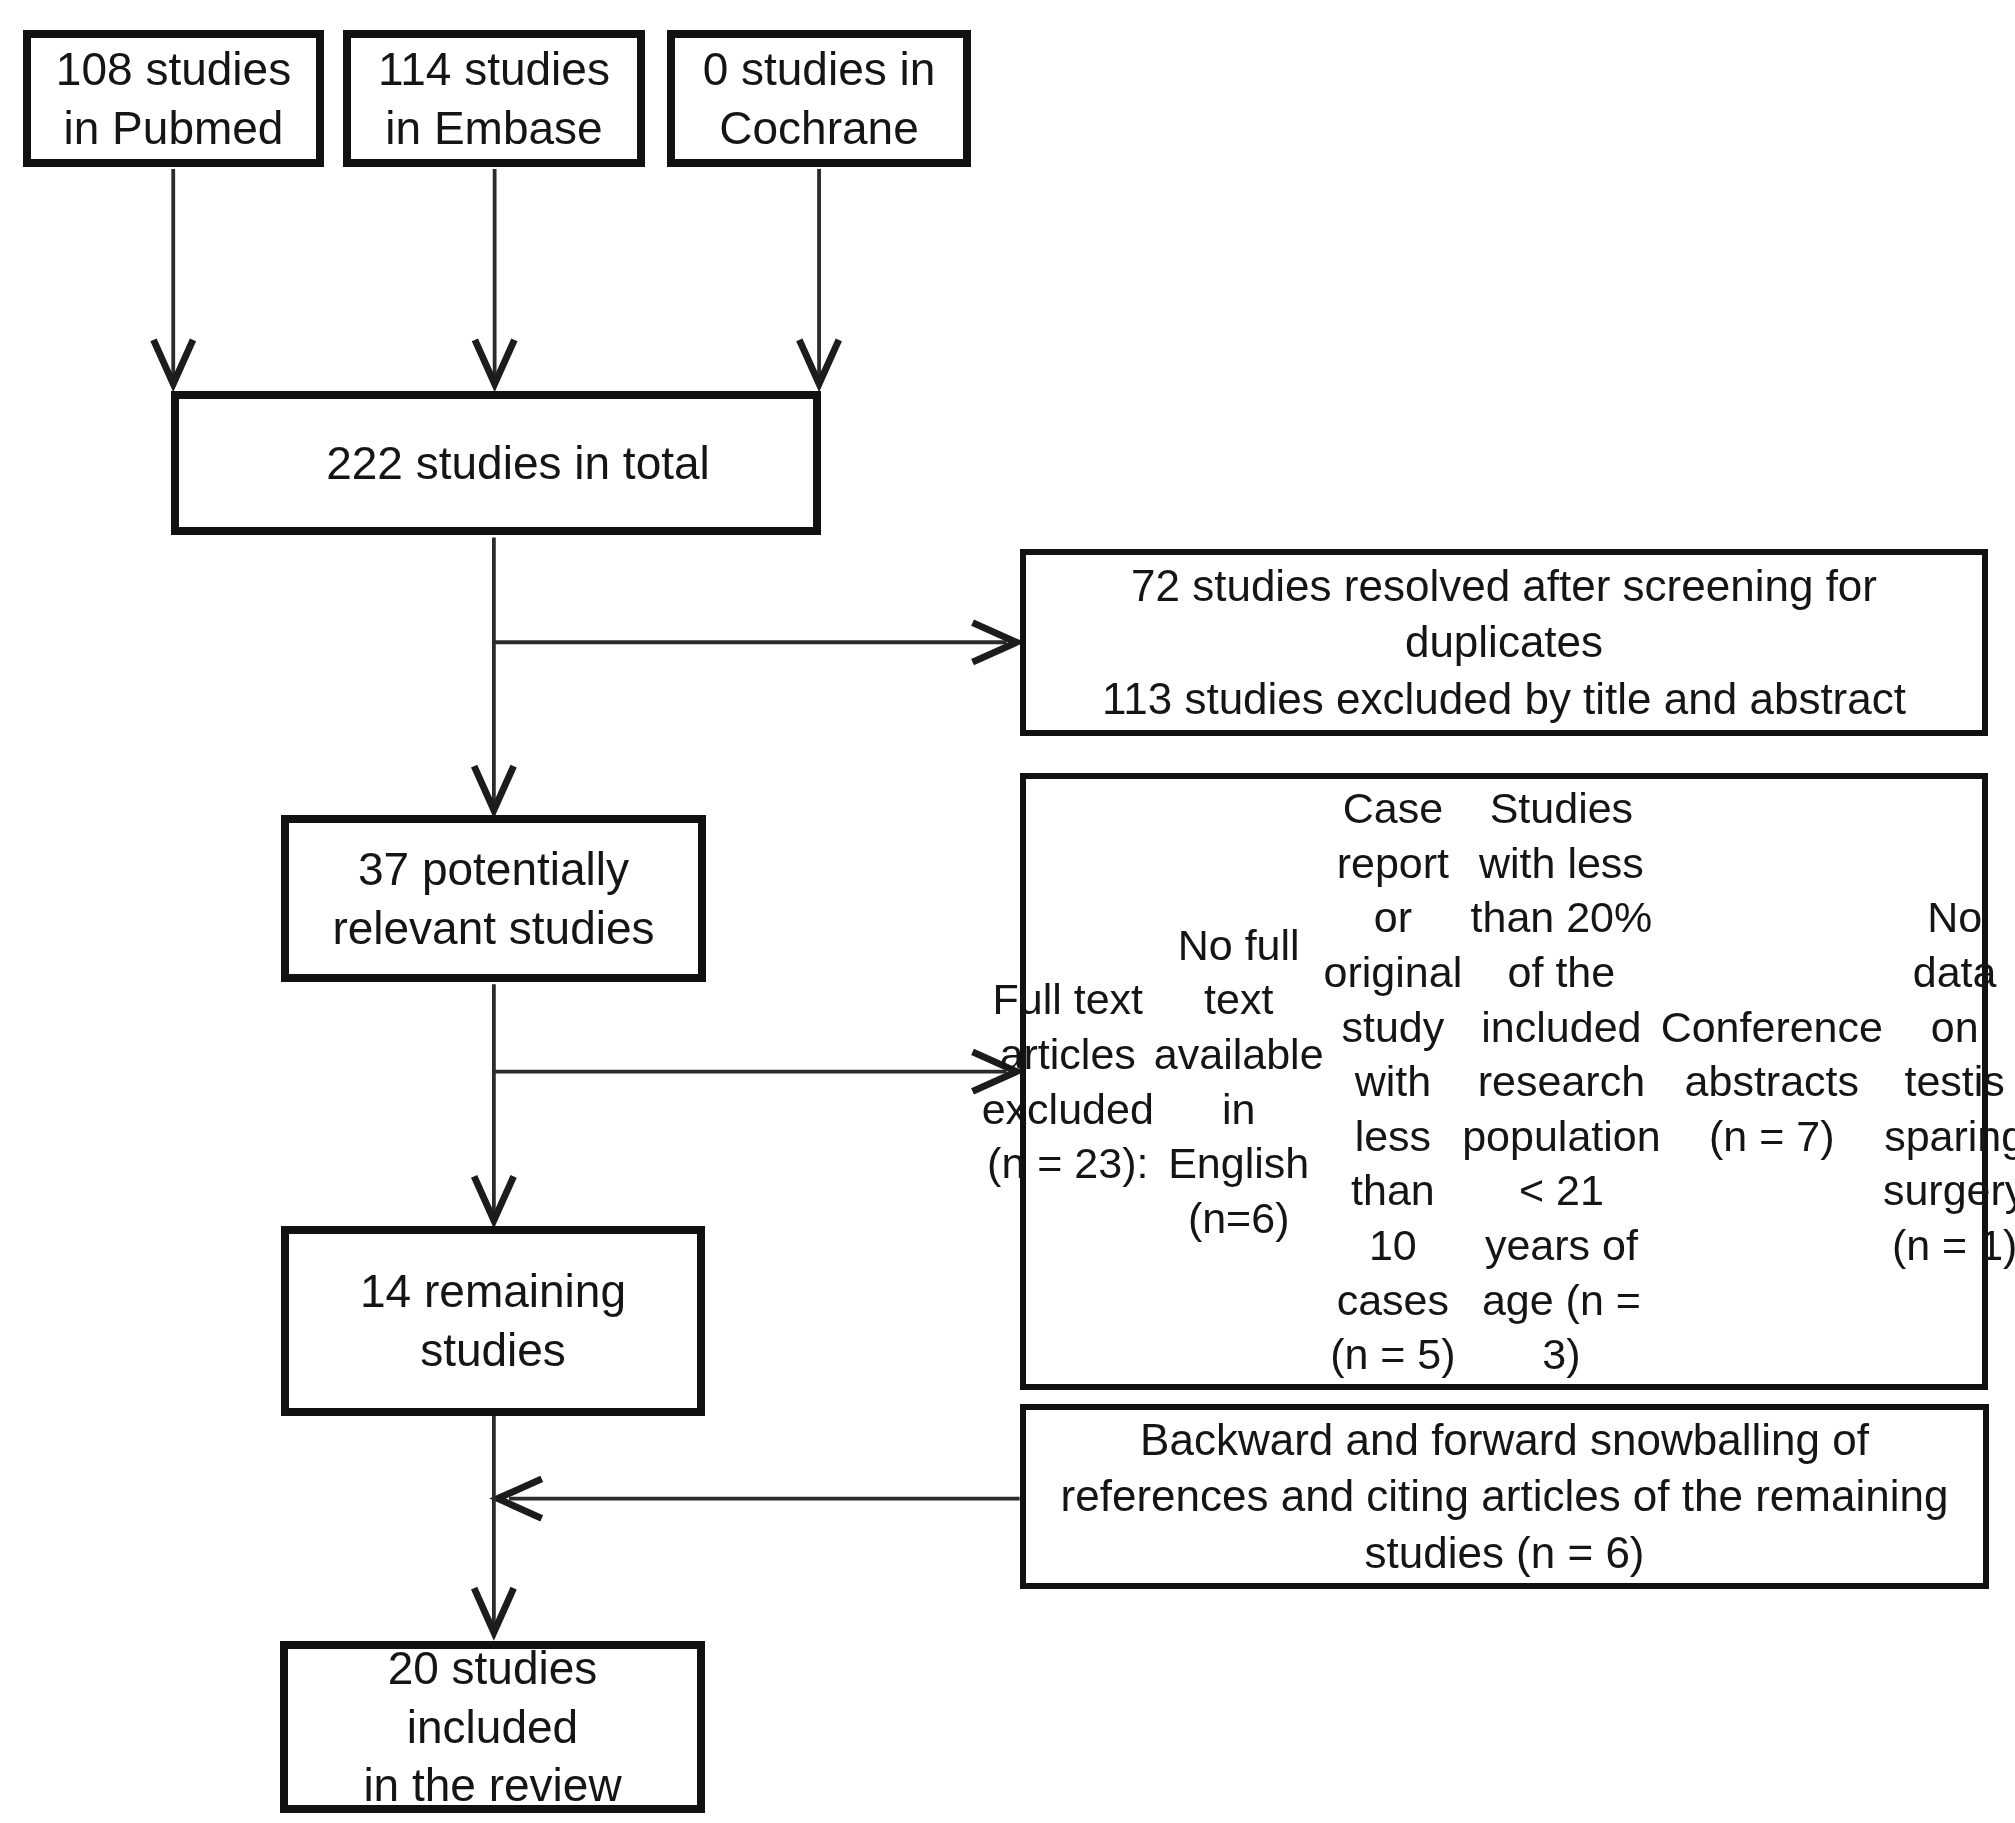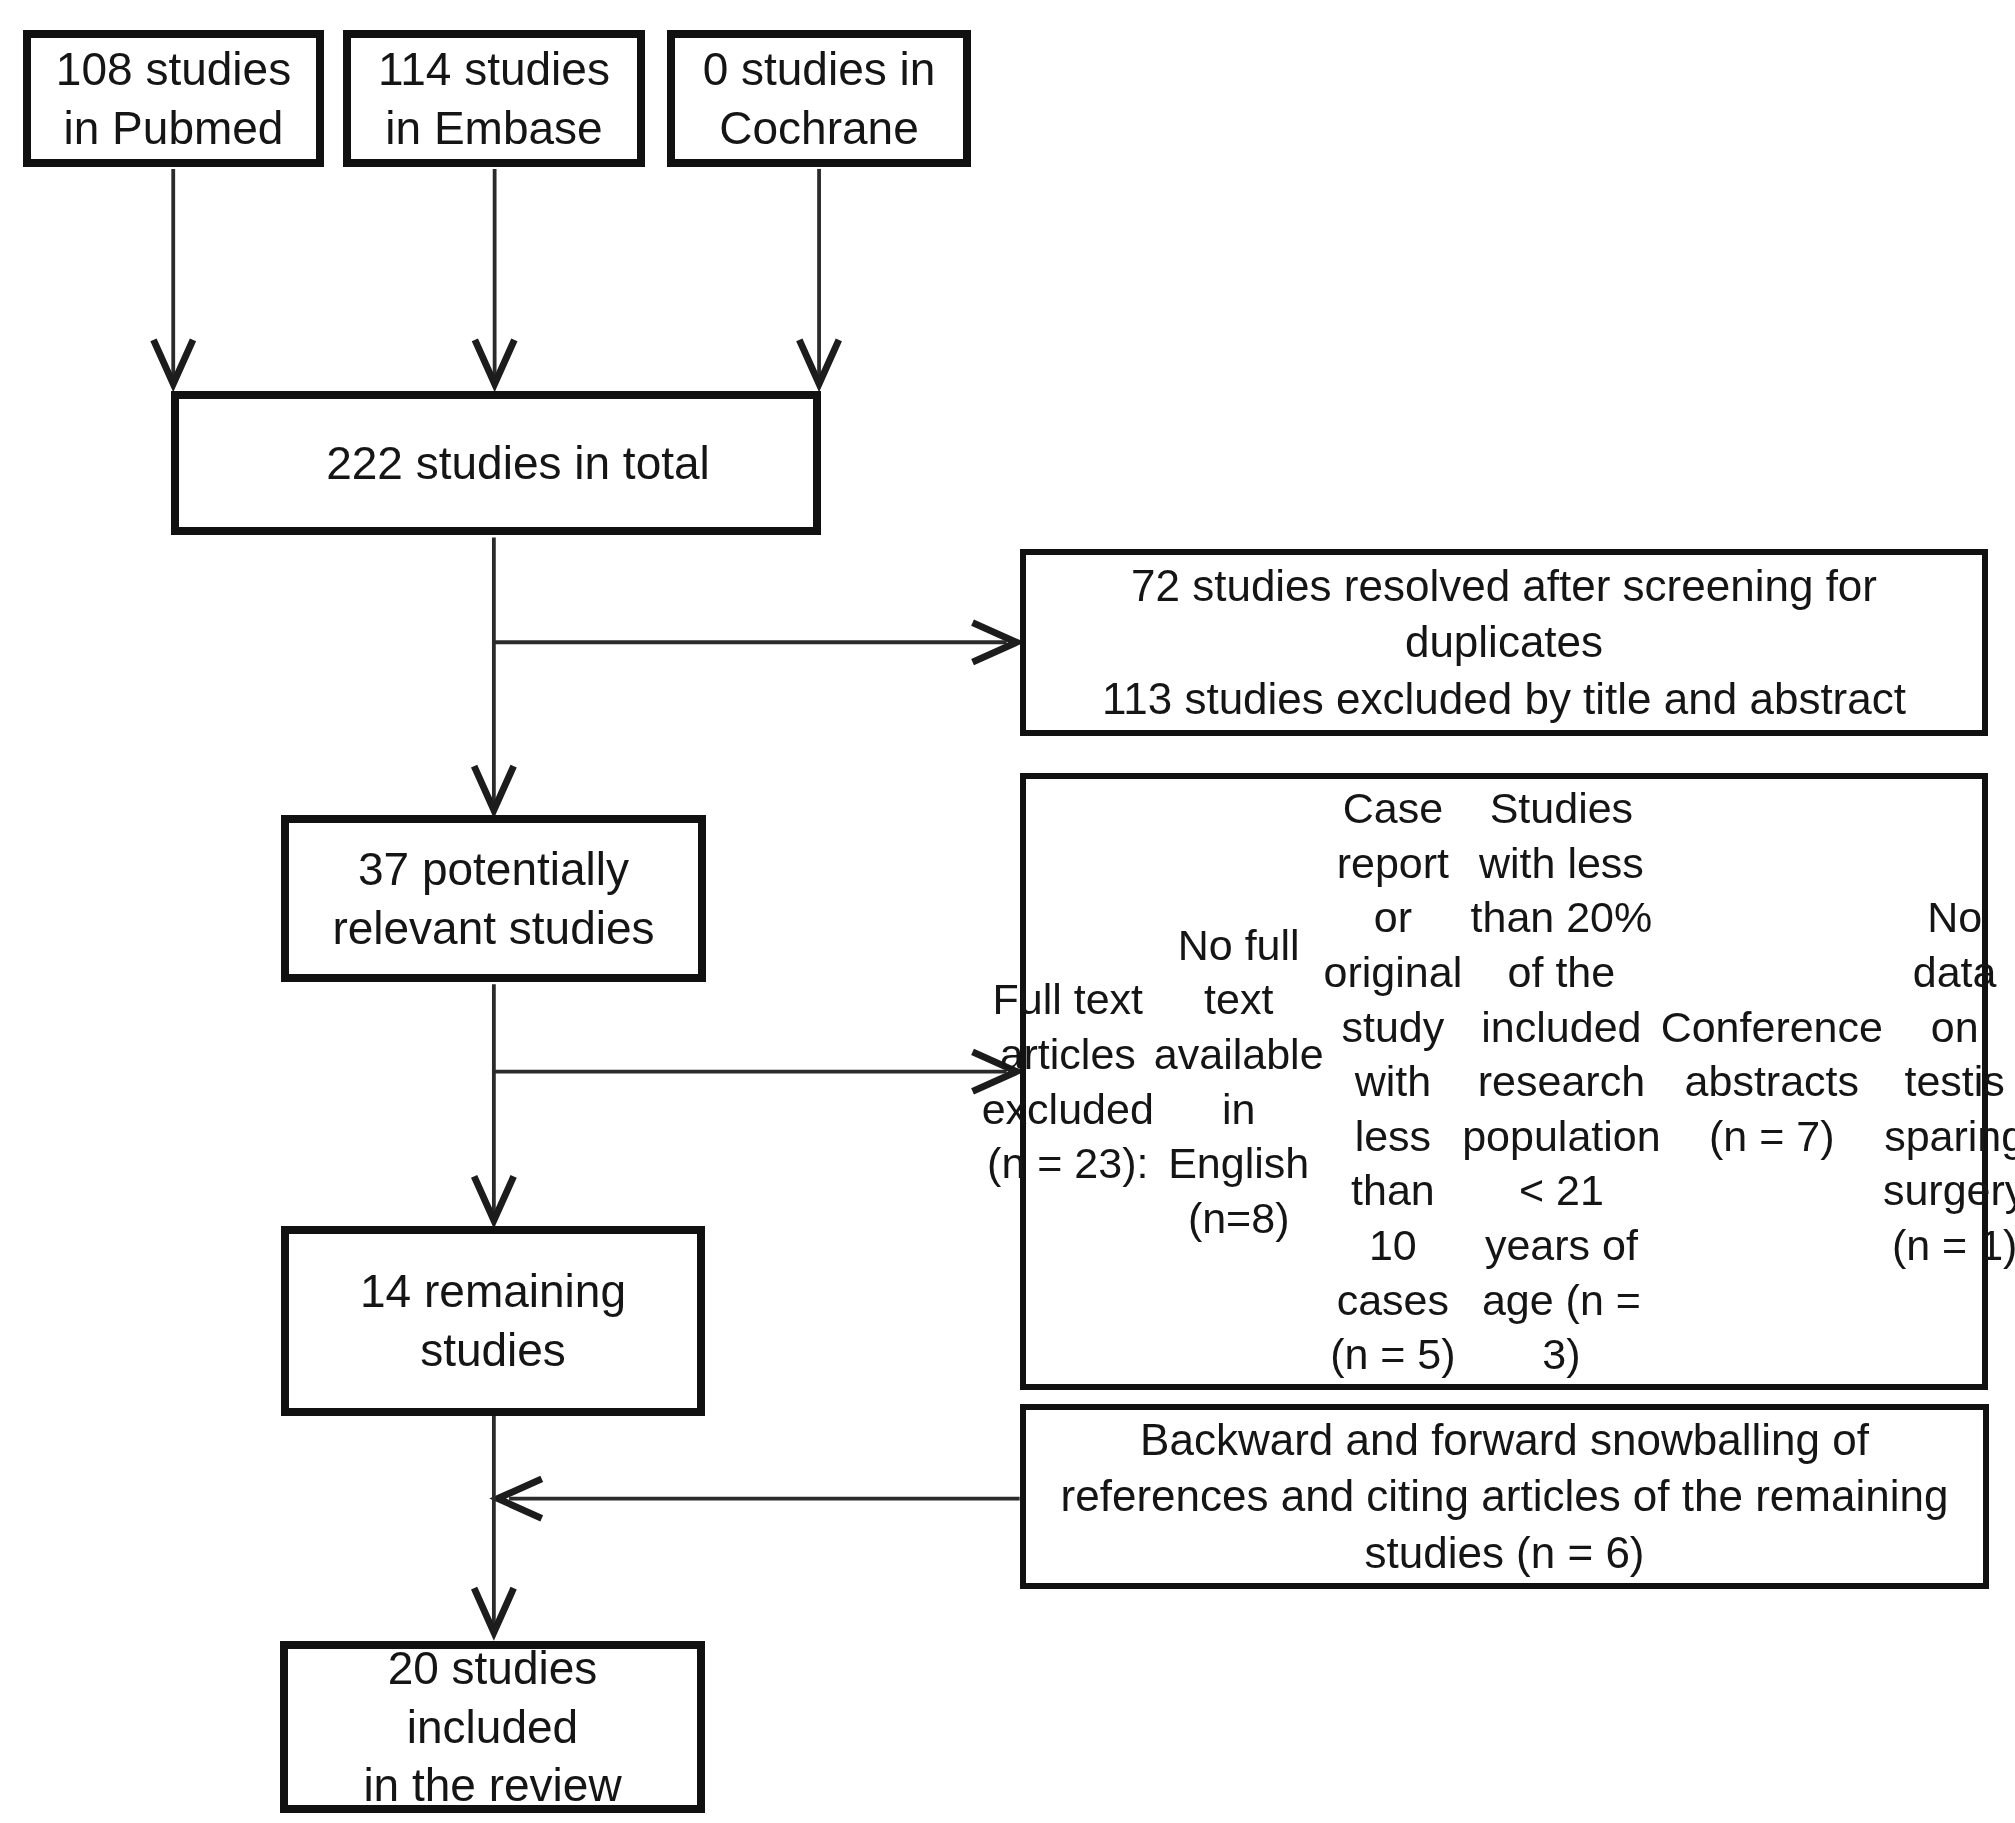--- a/index.html
+++ b/index.html
@@ -146,21 +146,21 @@
   </div>
 
   <div class="box" id="box-relevant">
     <div class="box-text">37 potentially
 relevant studies</div>
   </div>
 
   <div class="box box--right" id="box-fulltext">
     <div class="exclusion-list">
       <p>Full text articles excluded (n = 23):</p>
-      <p>No full text available in English (n=8)</p>
+      <p>No full text available in English (n=6)</p>
       <p>Case report or original study with less than 10
 cases (n = 5)</p>
       <p>Studies with less than 20% of the included
 research population &lt; 21 years of age (n = 3)</p>
       <p>Conference abstracts (n = 7)</p>
       <p class="gap-before">No data on testis sparing surgery (n = 1)</p>
     </div>
   </div>
 
   <div class="box" id="box-remaining">

